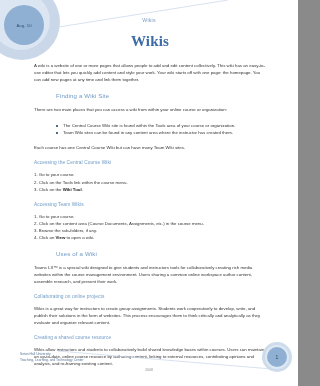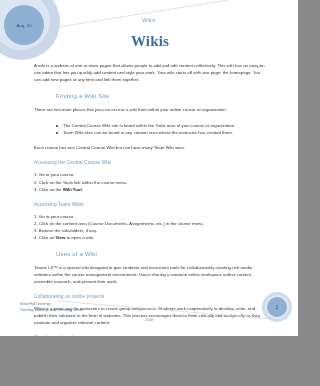--- a/index.html
+++ b/index.html
@@ -3,21 +3,21 @@
 <meta charset="utf-8">
 <style>
   html, body {
     margin: 0;
     padding: 0;
     background: #8a8a8a;
   }
   .page {
     position: relative;
     width: 298px;
-    height: 336px;
+    height: 386px;
     background: #ffffff;
     overflow: hidden;
     font-family: "Liberation Sans", sans-serif;
     color: #3a3a3a;
   }
 
   
   .deco-circle-outer {
     position: absolute;
     left: -16px;

